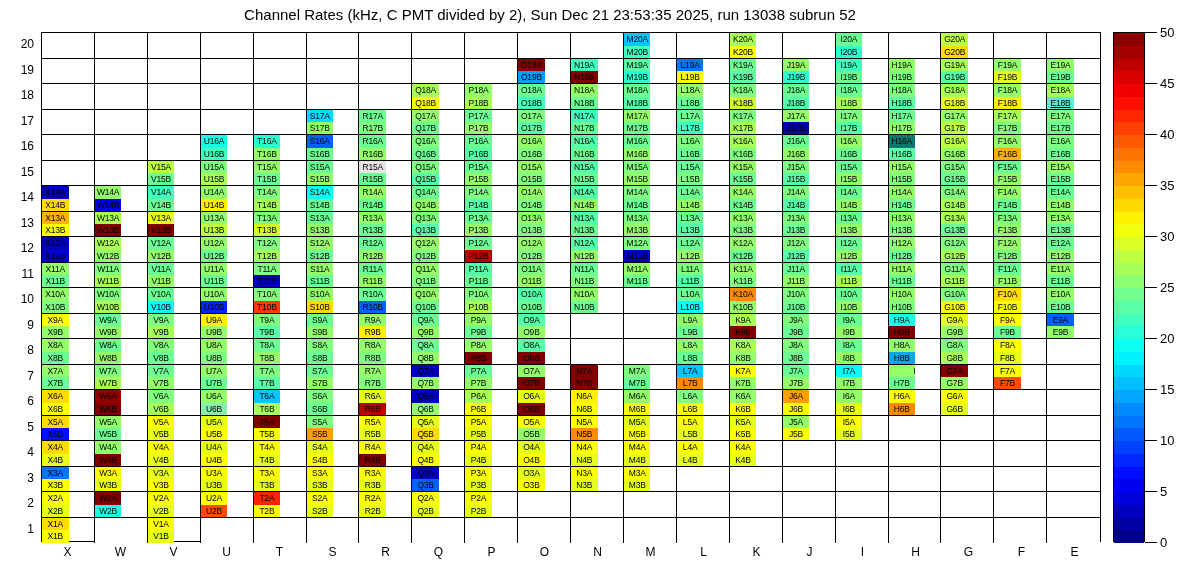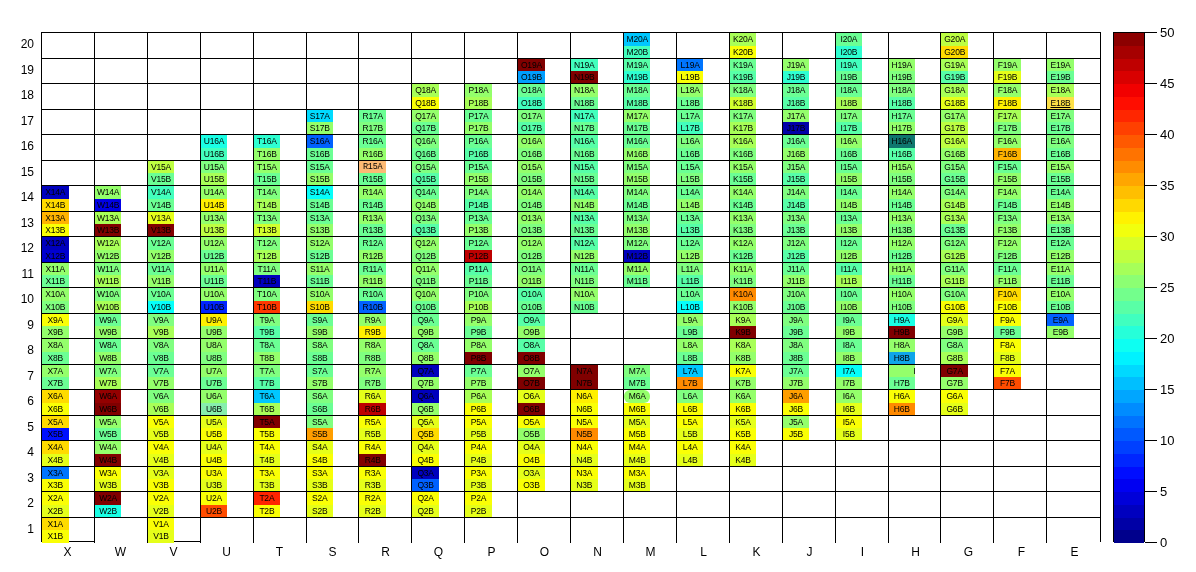--- a/index.html
+++ b/index.html
@@ -58,20 +58,21 @@
   .clab{
     position:absolute; left:1160px; font-size:13px; color:#000;
     transform:translateY(-50%);
   }
 </style>
 </head>
 <body>
 
 <div id="root">
 
+  <div id="title">Channel Rates (kHz, C PMT divided by 2), Sun Dec 21 23:53:35 2025, run 13038 subrun 52</div>
 
   <div id="plot">
       <div class="gridrow">
         <div class="gcell empty"></div>
         <div class="gcell empty"></div>
         <div class="gcell empty"></div>
         <div class="gcell empty"></div>
         <div class="gcell empty"></div>
         <div class="gcell empty"></div>
         <div class="gcell empty"></div>
@@ -207,21 +208,21 @@
         <div class="gcell">
           <div class="sub" title="G18A: 27 kHz" style="background: rgb(168, 255, 87);">G18A</div>
           <div class="sub" title="G18B: 30 kHz" style="background: rgb(229, 255, 26);">G18B</div>
         </div>
         <div class="gcell">
           <div class="sub" title="F18A: 26 kHz" style="background: rgb(148, 255, 107);">F18A</div>
           <div class="sub" title="F18B: 32 kHz" style="background: rgb(255, 240, 0);">F18B</div>
         </div>
         <div class="gcell last">
           <div class="sub" title="E18A: 27 kHz" style="background: rgb(168, 255, 87);">E18A</div>
-          <div class="sub" title="E18B: 26 kHz" style="background: #fde047; text-decoration: underline;">E18B</div>
+          <div class="sub" title="E18B: 26 kHz" style="background: #5eead4; text-decoration: underline;">E18B</div>
         </div>
       </div>
       <div class="gridrow">
         <div class="gcell empty"></div>
         <div class="gcell empty"></div>
         <div class="gcell empty"></div>
         <div class="gcell empty"></div>
         <div class="gcell empty"></div>
         <div class="gcell">
           <div class="sub" title="S17A: 17 kHz" style="background: rgb(0, 219, 255);">S17A</div>
@@ -370,21 +371,21 @@
         </div>
         <div class="gcell">
           <div class="sub" title="T15A: 26 kHz" style="background: rgb(148, 255, 107);">T15A</div>
           <div class="sub" title="T15B: 24 kHz" style="background: rgb(107, 255, 148);">T15B</div>
         </div>
         <div class="gcell">
           <div class="sub" title="S15A: 24 kHz" style="background: rgb(107, 255, 148);">S15A</div>
           <div class="sub" title="S15B: 26 kHz" style="background: rgb(148, 255, 107);">S15B</div>
         </div>
         <div class="gcell">
-          <div class="sub" title="R15A: 26 kHz" style="background: #fdba74; font-family: Liberation Mono, monospace;">R15A</div>
+          <div class="sub" title="R15A: 26 kHz" style="background: #e5e5e5;">R15A</div>
           <div class="sub" title="R15B: 24 kHz" style="background: rgb(107, 255, 148);">R15B</div>
         </div>
         <div class="gcell">
           <div class="sub" title="Q15A: 25 kHz" style="background: rgb(128, 255, 128);">Q15A</div>
           <div class="sub" title="Q15B: 23 kHz" style="background: rgb(87, 255, 168);">Q15B</div>
         </div>
         <div class="gcell">
           <div class="sub" title="P15A: 24 kHz" style="background: rgb(107, 255, 148);">P15A</div>
           <div class="sub" title="P15B: 26 kHz" style="background: rgb(148, 255, 107);">P15B</div>
         </div>
@@ -1107,21 +1108,21 @@
         </div>
         <div class="gcell">
           <div class="sub" title="O6A: 30 kHz" style="background: rgb(229, 255, 26);">O6A</div>
           <div class="sub" title="O6B: 50 kHz" style="background: rgb(128, 0, 0);">O6B</div>
         </div>
         <div class="gcell">
           <div class="sub" title="N6A: 32 kHz" style="background: rgb(255, 240, 0);">N6A</div>
           <div class="sub" title="N6B: 31 kHz" style="background: rgb(250, 255, 5);">N6B</div>
         </div>
         <div class="gcell">
-          <div class="sub" title="M6A: 26 kHz" style="background: rgb(148, 255, 107); border-radius: 6px;">M6A</div>
+          <div class="sub" title="M6A: 26 kHz" style="background: rgb(148, 255, 107);">M6A</div>
           <div class="sub" title="M6B: 31 kHz" style="background: rgb(250, 255, 5);">M6B</div>
         </div>
         <div class="gcell">
           <div class="sub" title="L6A: 25 kHz" style="background: rgb(128, 255, 128);">L6A</div>
           <div class="sub" title="L6B: 31 kHz" style="background: rgb(250, 255, 5);">L6B</div>
         </div>
         <div class="gcell">
           <div class="sub" title="K6A: 26 kHz" style="background: rgb(148, 255, 107);">K6A</div>
           <div class="sub" title="K6B: 31 kHz" style="background: rgb(250, 255, 5);">K6B</div>
         </div>

